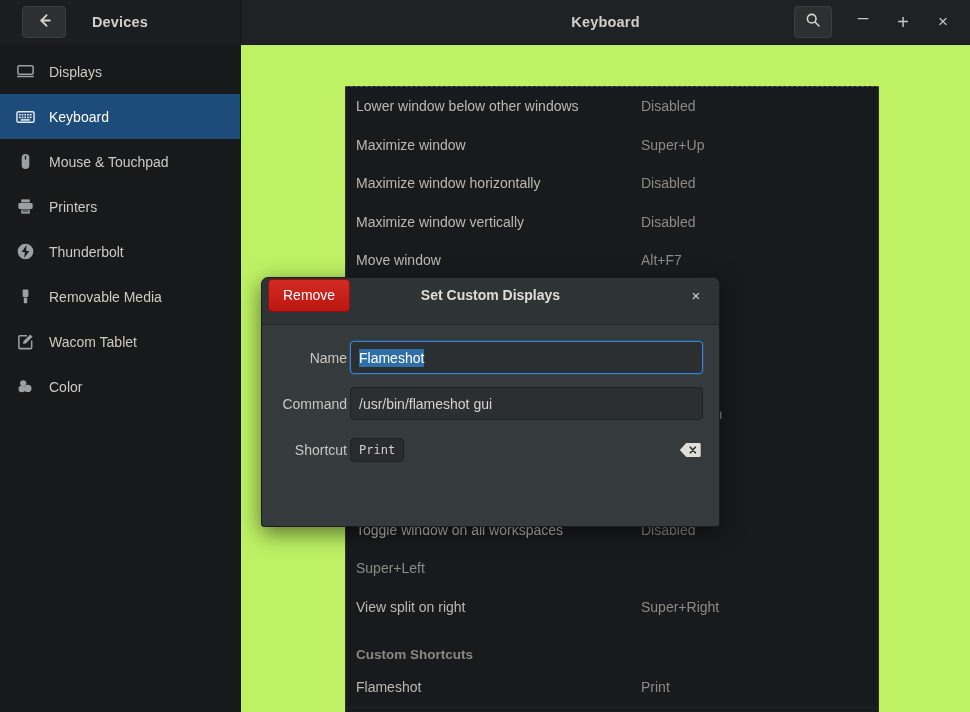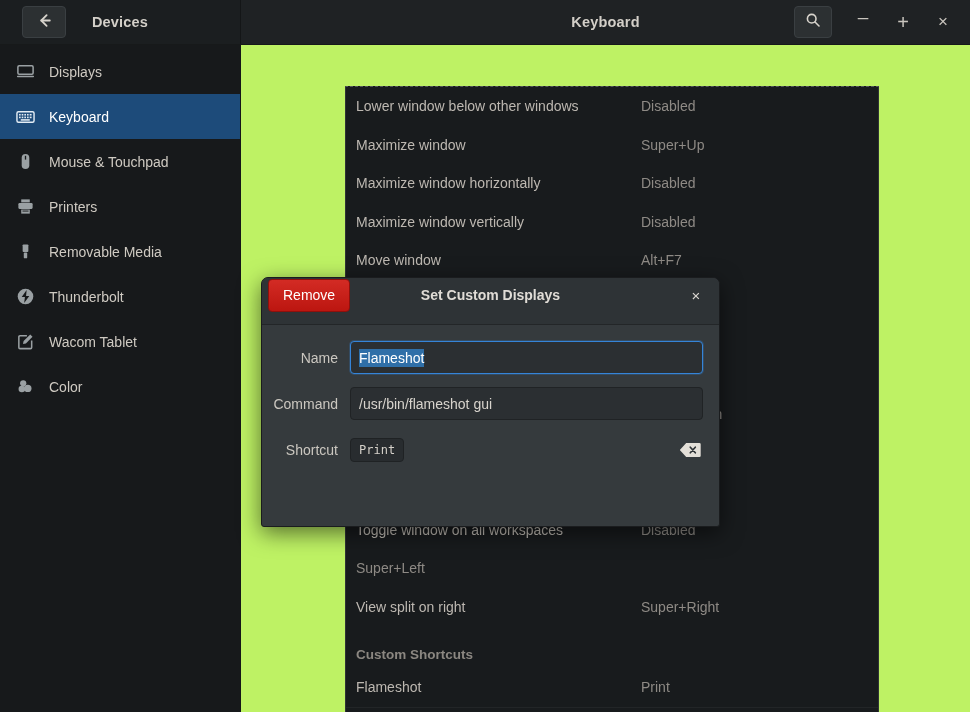--- a/index.html
+++ b/index.html
@@ -260,21 +260,21 @@
   .dlg-body { padding:16px 16px 0 0; }
   .frow {
     display:flex;
     align-items:center;
     margin-bottom:13px;
   }
   .flabel {
     width:88px;
     flex:0 0 88px;
     text-align:right;
-    padding-right:12px;
+    padding-right:3px;
     font-size:14px;
     color:#cbc7c0;
   }
   .field {
     flex:1 1 auto;
     height:33px;
     background:#2b2f32;
     border:1px solid #202325;
     border-radius:4px;
     display:flex;
@@ -404,35 +404,35 @@
             <rect x="5.5" y="13.2" width="9" height="4.3"></rect>
             <rect x="6.8" y="14.3" width="6.4" height="1" fill="#17191b"></rect>
           </svg>
         </span>
         <span>Printers</span>
       </div>
 
       <div class="side-item">
         <span class="side-ico">
           <svg viewBox="0 0 20 20" fill="currentColor">
+            <circle cx="10" cy="10" r="8.2"></circle>
+            <path d="M11.2 3.2 L6 10.6 H9.4 L8.6 16.8 L14 9.4 H10.6 Z" fill="#17191b"></path>
+          </svg>
+        </span>
+        <span>Thunderbolt</span>
+      </div>
+
+      <div class="side-item">
+        <span class="side-ico">
+          <svg viewBox="0 0 20 20" fill="currentColor">
             <rect x="7" y="2.5" width="6" height="8" rx="1"></rect>
             <rect x="8.2" y="11" width="3.6" height="6.2" rx="1"></rect>
           </svg>
         </span>
         <span>Removable Media</span>
-      </div>
-
-      <div class="side-item">
-        <span class="side-ico">
-          <svg viewBox="0 0 20 20" fill="currentColor">
-            <circle cx="10" cy="10" r="8.2"></circle>
-            <path d="M11.2 3.2 L6 10.6 H9.4 L8.6 16.8 L14 9.4 H10.6 Z" fill="#17191b"></path>
-          </svg>
-        </span>
-        <span>Thunderbolt</span>
       </div>
 
       <div class="side-item">
         <span class="side-ico">
           <svg viewBox="0 0 20 20" fill="none" stroke="currentColor" stroke-width="1.6">
             <path d="M16.5 9 V16.3 A1.2 1.2 0 0 1 15.3 17.5 H4.2 A1.2 1.2 0 0 1 3 16.3 V5.2
                      A1.2 1.2 0 0 1 4.2 4 H11.5"></path>
             <path d="M15 2.6 L17.4 5 L10.4 12 L7.4 12.6 L8 9.6 Z" fill="currentColor" stroke="none"></path>
           </svg>
         </span>

